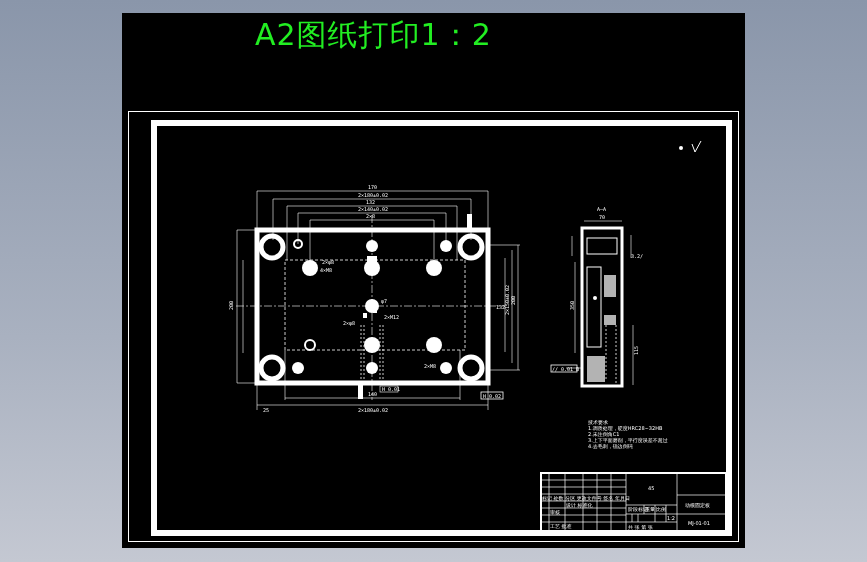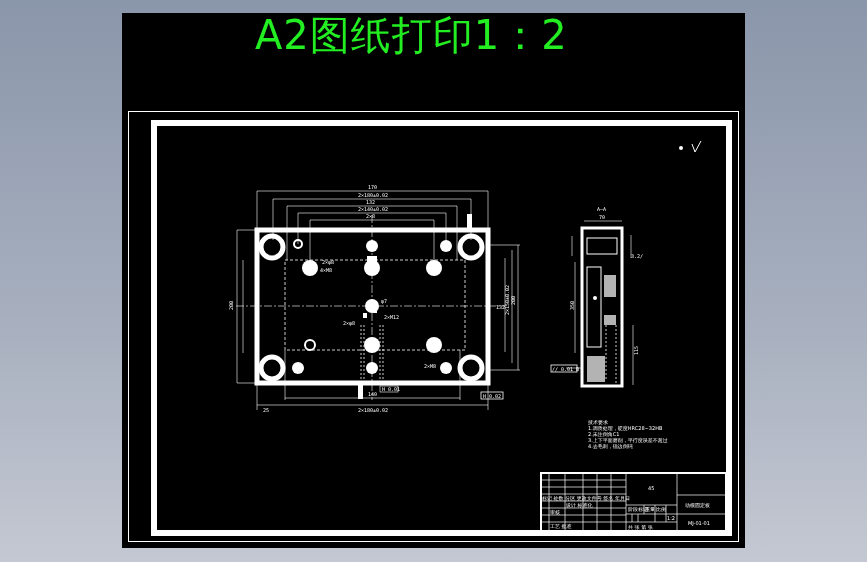--- a/index.html
+++ b/index.html
@@ -9,21 +9,21 @@
     position: relative;
     font-family: "DejaVu Sans", sans-serif;
   }
   #canvas {
     position: absolute; left: 122px; top: 13px; width: 623px; height: 535px;
     background: #000;
   }
   #title {
     position: absolute; left: 255px; top: 14px;
     color: #22ee22; font-family: "DejaVu Sans", sans-serif;
-    font-size: 40px; line-height: 42px; letter-spacing: 1px;
+    font-size: 30px; line-height: 42px; letter-spacing: 1px;
     white-space: nowrap;
   }
   svg#drawing { position: absolute; left: 0; top: 0; width: 867px; height: 562px; }
   .dim { font-family: "DejaVu Sans Mono", monospace; font-size: 5px; fill: #fff; }
   .note { font-family: "DejaVu Sans", sans-serif; font-size: 5px; fill: #fff; }
 </style>
 </head>
 <body>
 
 <div id="canvas"></div>

